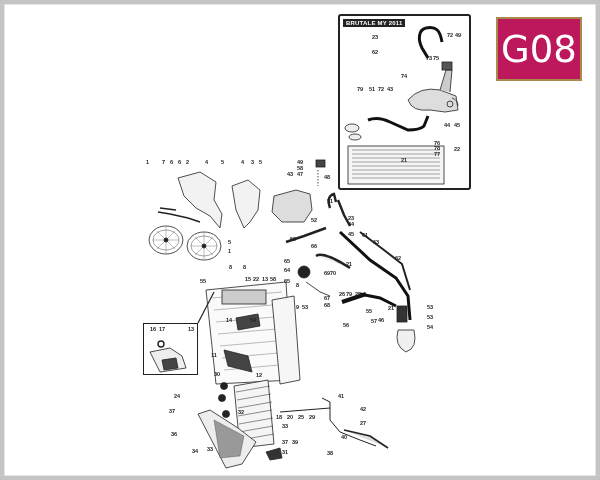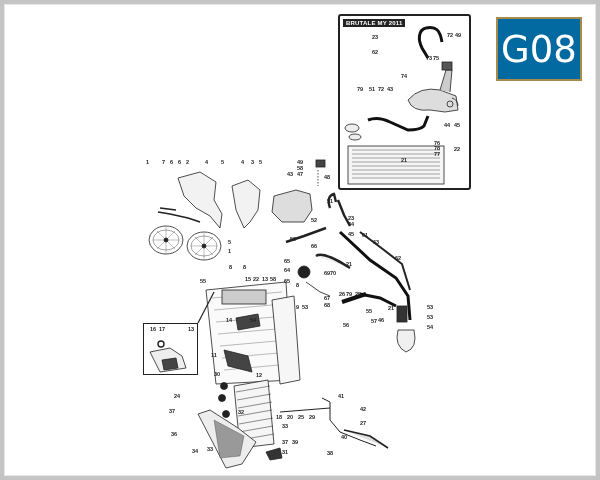--- a/index.html
+++ b/index.html
@@ -1,18 +1,18 @@
 <!DOCTYPE html>
 <html><head>
 <meta charset="utf-8">
 <style>
   html,body{margin:0;padding:0;background:#fff;}
   body{width:600px;height:480px;position:relative;overflow:hidden;font-family:"Liberation Sans",sans-serif;}
   .frame{position:absolute;left:0;top:0;width:592px;height:472px;border:4px solid #c4c4c4;background:#fff;box-shadow:inset 0 0 0 1px #e6e6e6;}
-  .badge{position:absolute;left:496px;top:17px;width:86px;height:64px;background:#0369a1;border:2px solid #a88a4a;box-sizing:border-box;display:flex;align-items:center;justify-content:center;}
+  .badge{position:absolute;left:496px;top:17px;width:86px;height:64px;background:#be185d;border:2px solid #a88a4a;box-sizing:border-box;display:flex;align-items:center;justify-content:center;}
   .badge span{color:#fff;font-size:37px;font-family:"DejaVu Sans",sans-serif;letter-spacing:0px;}
   .inset{position:absolute;left:338px;top:14px;width:133px;height:176px;border:2px solid #222;border-radius:3px;background:#fff;box-sizing:border-box;}
   .inset-title{position:absolute;left:3px;top:3px;background:#222;color:#fff;font-size:6px;font-weight:bold;padding:1px 3px;letter-spacing:0.2px;}
   .detail{position:absolute;left:143px;top:323px;width:55px;height:52px;border:1.5px solid #222;background:#fff;box-sizing:border-box;}
   svg.art{position:absolute;left:0;top:0;}
   .lbl{position:absolute;font-size:5.5px;font-weight:bold;color:#222;line-height:1;white-space:nowrap;}
 </style>
 </head>
 <body>
 

